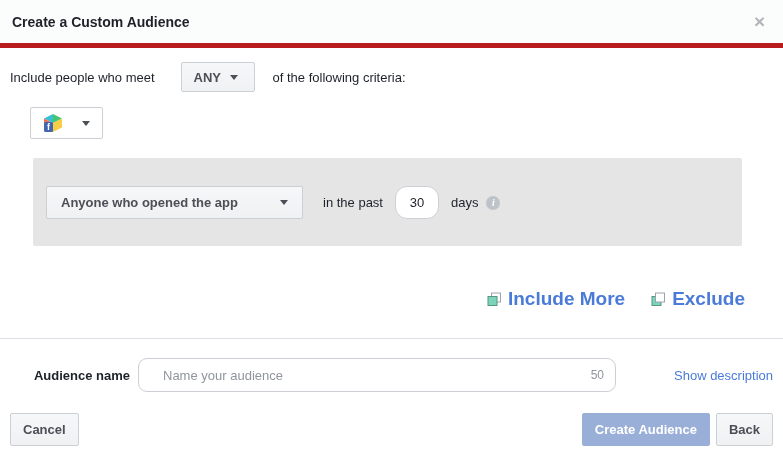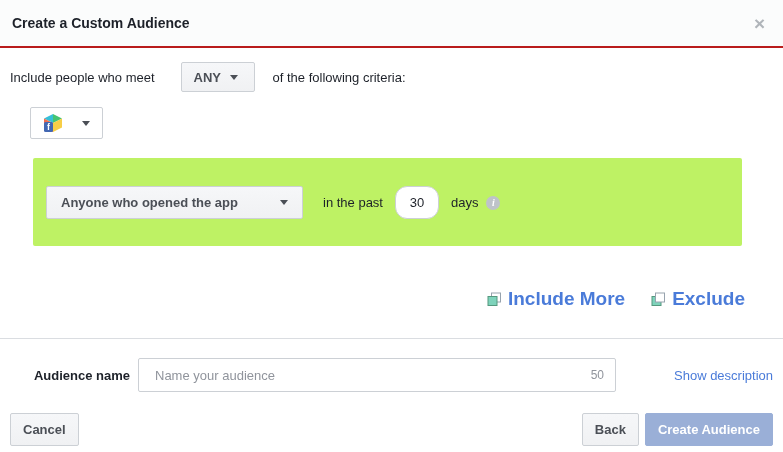--- a/index.html
+++ b/index.html
@@ -13,21 +13,21 @@
     overflow: hidden;
     position: relative;
   }
 
   
   .dialog-header {
     height: 48px;
     display: flex; align-items: center; justify-content: space-between;
     padding: 0 18px 0 12px;
     background: #fbfcfc;
-    border-bottom: 2px solid #b91c1c;
+    border-bottom: 5px solid #b91c1c;
   }
   .dialog-title { font-size: 14px; font-weight: bold; color: #1d2129; }
   .close-btn {
     color: #b0b5ba; font-size: 19px; font-weight: bold; line-height: 1;
     cursor: pointer; user-select: none;
   }
 
   
   .btn {
     display: inline-flex; align-items: center; justify-content: flex-start;
@@ -58,21 +58,21 @@
     height: 32px; background: #fff; padding: 0 12px;
     display: inline-flex; align-items: center;
   }
   .app-icon { width: 20px; height: 20px; margin-right: 10px; display: inline-block; }
   .app-icon svg { display: block; }
 
   
   .criteria-box {
     margin: 19px 0 0 33px;
     width: 709px; height: 88px;
-    background: #bef264;
+    background: #e5e5e5;
     border-radius: 2px;
   }
   .rule-row {
     display: flex; align-items: center;
     padding: 28px 0 0 13px;
   }
   .event-btn { height: 33px; min-width: 257px; justify-content: space-between; padding: 0 14px; }
   .rule-mid { margin: 0 12px 0 20px; color: #1d2129; }
   .days-input {
     width: 44px; height: 33px;
@@ -112,22 +112,22 @@
     display: flex; align-items: center;
     margin: 19px 0 0 0;
   }
   .name-label {
     width: 130px; text-align: right; font-weight: bold; color: #1d2129;
     flex: none;
   }
   .name-input-wrap { position: relative; margin-left: 8px; flex: none; }
   .name-input {
     width: 478px; height: 34px;
-    border: 1px solid #ccd0d5; border-radius: 2px;
-    padding: 0 40px 0 16px;
+    border: 1px solid #ccd0d5; border-radius: 9px;
+    padding: 0 40px 0 24px;
     font-family: "Liberation Sans", sans-serif; font-size: 13px; color: #1d2129;
     background: #fff;
   }
   .name-input::placeholder { color: #90949c; opacity: 1; }
   .char-counter {
     position: absolute; right: 12px; top: 50%; transform: translateY(-50%);
     color: #90949c; font-size: 12px;
   }
   .desc-link {
     margin-left: auto; margin-right: 10px;
@@ -215,16 +215,16 @@
   <span class="name-input-wrap">
     <input class="name-input" placeholder="Name your audience" style="">
     <span class="char-counter">50</span>
   </span>
   <a class="desc-link">Show description</a>
 </div>
 
 <div class="dialog-footer">
   <button class="btn">Cancel</button>
   <div class="footer-right">
+    <button class="btn primary-btn">Create Audience</button>
     <button class="btn">Back</button>
-    <button class="btn primary-btn">Create Audience</button>
   </div>
 </div>
 
 </body></html>

